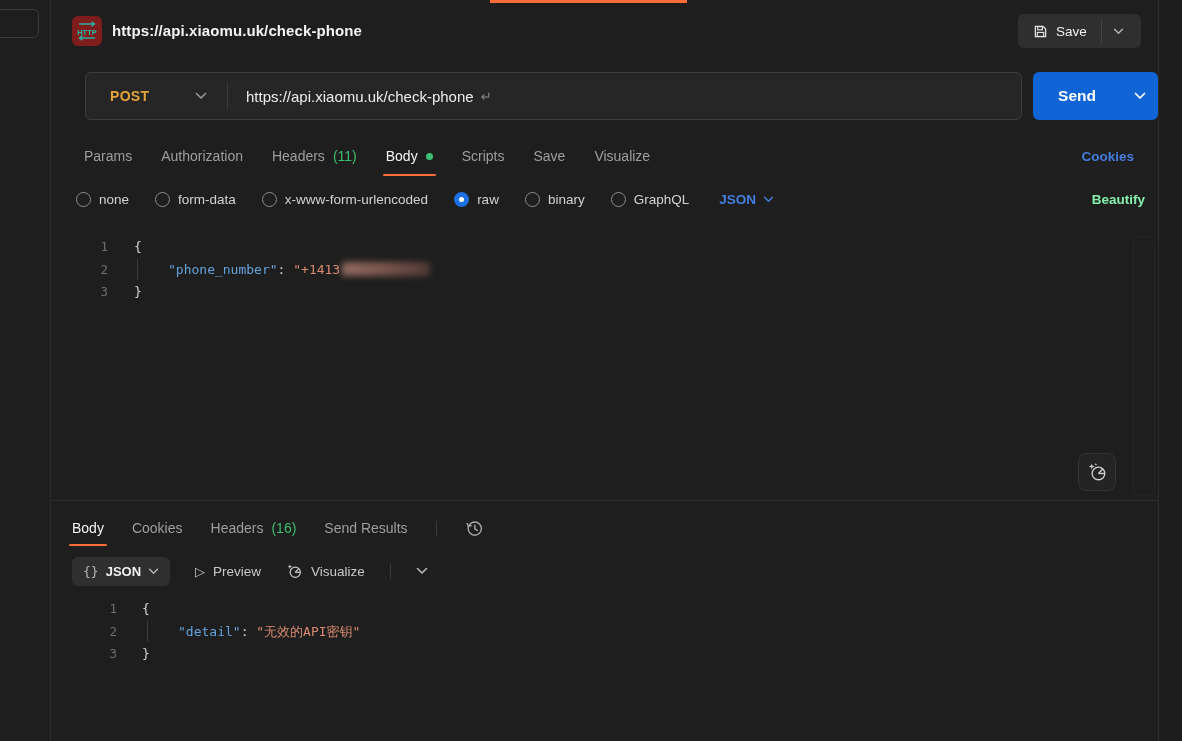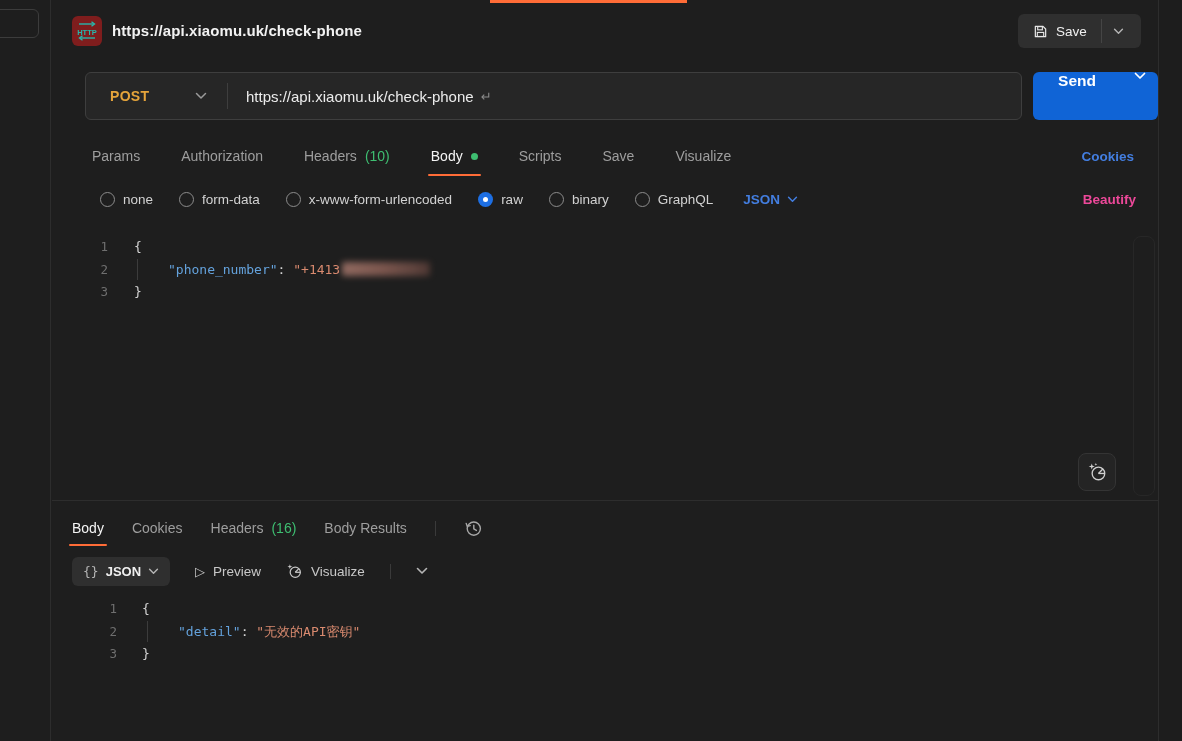--- a/index.html
+++ b/index.html
@@ -24,43 +24,43 @@
   .save-caret { width:33px; display:flex; align-items:center; justify-content:center; }
 
   
   .url-row { position:absolute; left:0; top:72px; width:1106px; height:48px;margin-left:17px; }
   .url-box { position:absolute; left:16px; top:0; width:937px; height:48px; background:#262626; border:1px solid #3E3E3E; border-radius:6px; display:flex; align-items:center; }
   .method { width:141px; display:flex; align-items:center; justify-content:space-between; padding:0 20px 0 24px; height:100%; cursor:pointer; }
   .method-label { color:#E5A43B; font-weight:700; font-size:14px; letter-spacing:.3px; }
   .url-vdiv { width:1px; height:26px; background:#3E3E3E; }
   .url-text { margin-left:18px; font-size:15px; color:#ECECEC; font-weight:500; }
   .url-enter { margin-left:7px; color:#8A8A8A; font-size:13px; }
-  .send-btn { position:absolute; left:964px; top:0; width:125px; height:48px; background:#1064D6; border-radius:6px; display:flex; align-items:flex-start; overflow:hidden; }
+  .send-btn { position:absolute; left:964px; top:0; width:125px; height:48px; background:#1064D6; border-radius:6px; display:flex; align-items:center; overflow:hidden; }
   .send-main { flex:1; display:flex; align-items:center; justify-content:center; color:#fff; font-size:15.5px; font-weight:700; }
   .send-div { width:1px; background:rgba(255,255,255,.28); margin:6px 0; }
   .send-caret { width:36px; display:flex; align-items:center; justify-content:center; }
 
   
-  .tabs-row { position:absolute; left:0; top:136px; width:1106px; height:40px; display:flex; gap:41px; padding-left:40px; }
+  .tabs-row { position:absolute; left:0; top:136px; width:1106px; height:40px; display:flex; gap:29px; padding-left:32px; }
   .tab { position:relative; height:40px; display:flex; align-items:center; gap:8px; font-size:14px; color:#9E9E9E; cursor:pointer; }
   .tab .count { color:#3EBE71; }
   .tab.active { color:#F5F5F5; }
   .tab.active::after { content:""; position:absolute; left:-3px; right:-3px; bottom:0; height:2px; background:#FF6C37; border-radius:2px; }
   .green-dot { width:7px; height:7px; border-radius:50%; background:#3EBE71; }
   .cookies-link { position:absolute; right:24px; top:0; height:40px; display:flex; align-items:center; color:#437EE0; font-size:13.5px; font-weight:600; cursor:pointer; }
 
   
-  .modes-row { position:absolute; left:0; top:184px; width:1106px; height:30px; display:flex; align-items:center; gap:26px; padding-left:24px;margin-left:24px; }
+  .modes-row { position:absolute; left:0; top:184px; width:1106px; height:30px; display:flex; align-items:center; gap:26px; padding-left:24px; }
   .mode { display:flex; align-items:center; gap:8px; cursor:pointer; }
   .radio { width:15px; height:15px; border-radius:50%; border:1.5px solid #8C8C8C; }
   .radio.checked { border:none; background:#1D6FE4; display:flex; align-items:center; justify-content:center; }
   .radio.checked::after { content:""; width:5px; height:5px; border-radius:50%; background:#fff; }
   .mode-label { font-size:13.5px; color:#D2D2D2; }
   .lang-select { display:flex; align-items:center; gap:7px; color:#437EE0; font-weight:700; font-size:13.5px; margin-left:4px; cursor:pointer; }
-  .beautify-link { position:absolute; right:46px; top:0; height:30px; display:flex; align-items:center; color:#ec4899; font-size:13.5px; font-weight:600; cursor:pointer; }
+  .beautify-link { position:absolute; right:13px; top:0; height:30px; display:flex; align-items:center; color:#86efac; font-size:13.5px; font-weight:600; cursor:pointer; }
 
   
   .editor { position:absolute; left:0; width:1106px; font-family:"DejaVu Sans Mono", monospace; font-size:13px; }
   .code-line { height:22.5px; line-height:22.5px; display:flex; white-space:pre; }
   .gutter { width:56px; text-align:right; color:#6F6F6F; font-size:12.5px; flex:none; }
   .gutter.wide { width:65px; }
   .code { margin-left:26px; color:#C9C9C9; }
   .tok-key { color:#64A2DC; }
   .tok-punc { color:#D4D4D4; }
   .tok-str { color:#D98A6F; }
@@ -165,21 +165,21 @@
 
     <div class="tabs-row">
       <div class="tab">
           <span>Params</span>
         </div>
       <div class="tab">
           <span>Authorization</span>
         </div>
       <div class="tab">
         <span>Headers</span>
-        <span class="count">(10)</span>
+        <span class="count">(11)</span>
       </div>
       <div class="tab active">
         <span>Body</span>
         <span class="green-dot"></span>
       </div>
       <div class="tab">
           <span>Scripts</span>
         </div>
       <div class="tab">
           <span>Save</span>
@@ -257,21 +257,21 @@
           <span>Body</span>
         </div>
       <div class="tab">
           <span>Cookies</span>
         </div>
       <div class="tab">
         <span>Headers</span>
         <span class="count">(16)</span>
       </div>
       <div class="tab">
-          <span>Body Results</span>
+          <span>Send Results</span>
         </div>
       <div class="vpipe"></div>
       <div class="hist-btn">
         <svg width="19" height="19" viewBox="0 0 19 19">
           <circle cx="9.8" cy="9.6" r="6.6" fill="none" stroke="#A8A8A8" stroke-width="1.4"></circle>
           <polyline points="2.2,4.4 3.2,7.4 6.2,6.6" fill="none" stroke="#A8A8A8" stroke-width="1.4" stroke-linecap="round" stroke-linejoin="round"></polyline>
           <polyline points="9.8,6.2 9.8,9.9 12.4,11.4" fill="none" stroke="#A8A8A8" stroke-width="1.4" stroke-linecap="round" stroke-linejoin="round"></polyline>
         </svg>
       </div>
 

